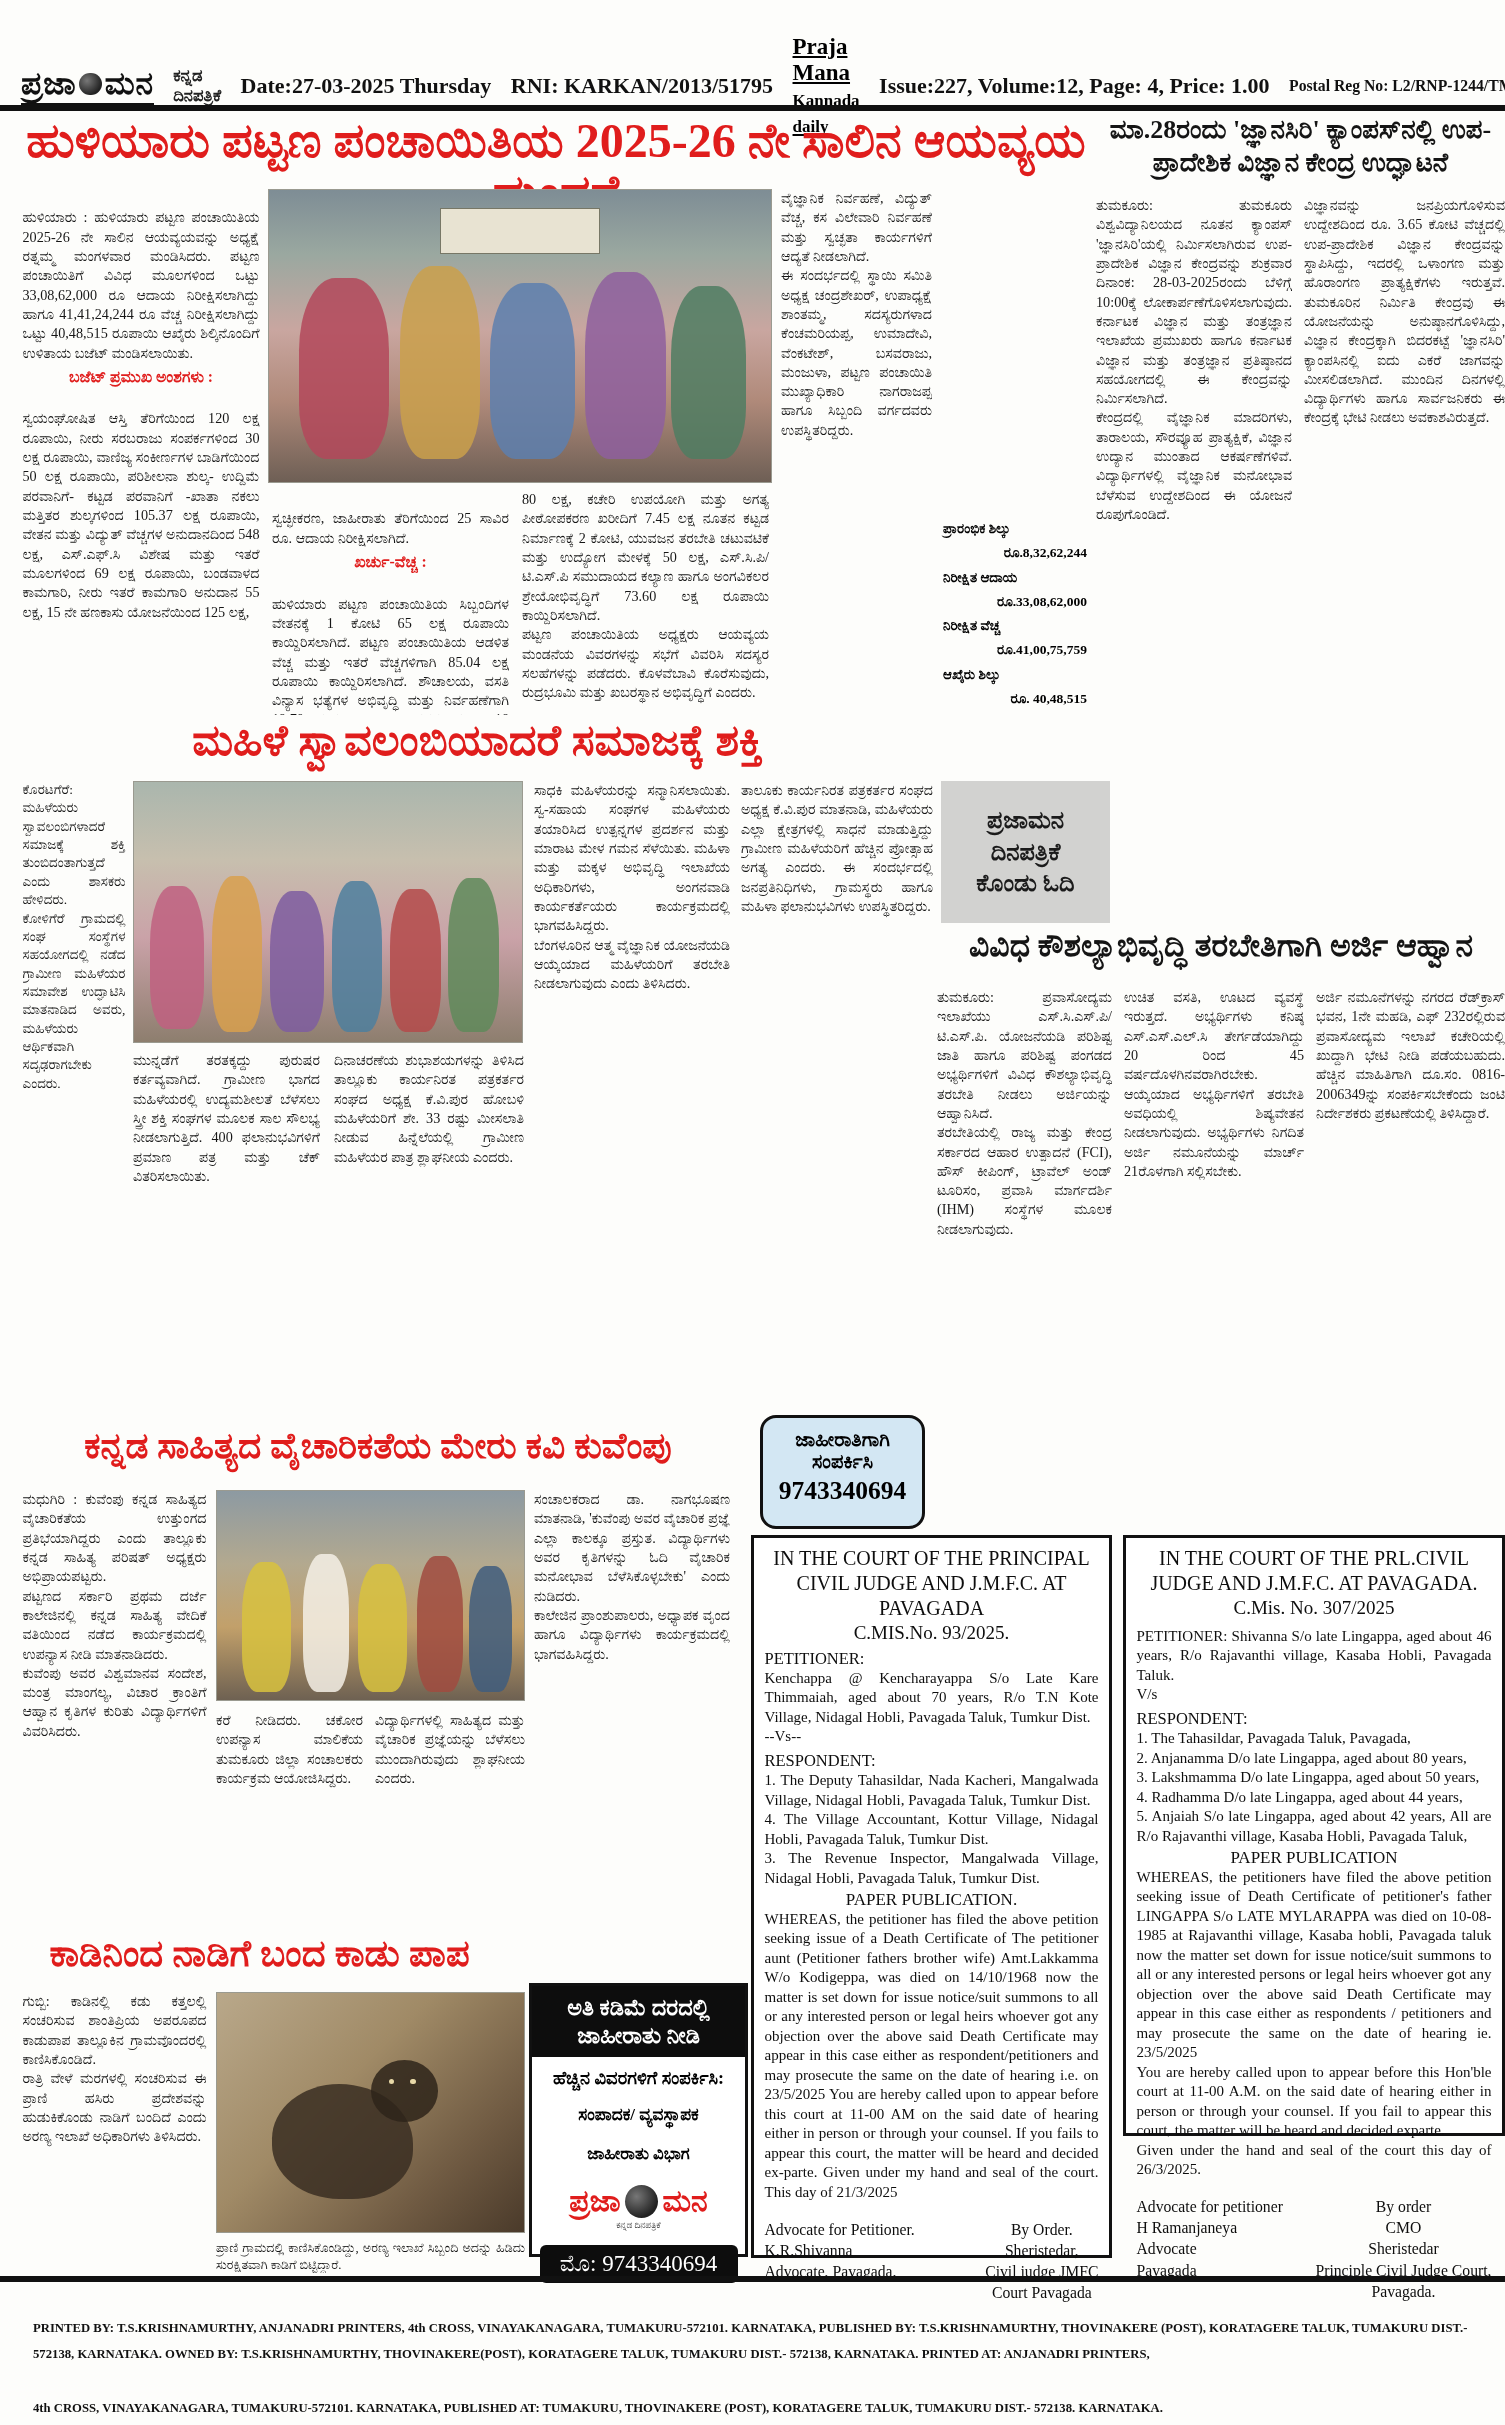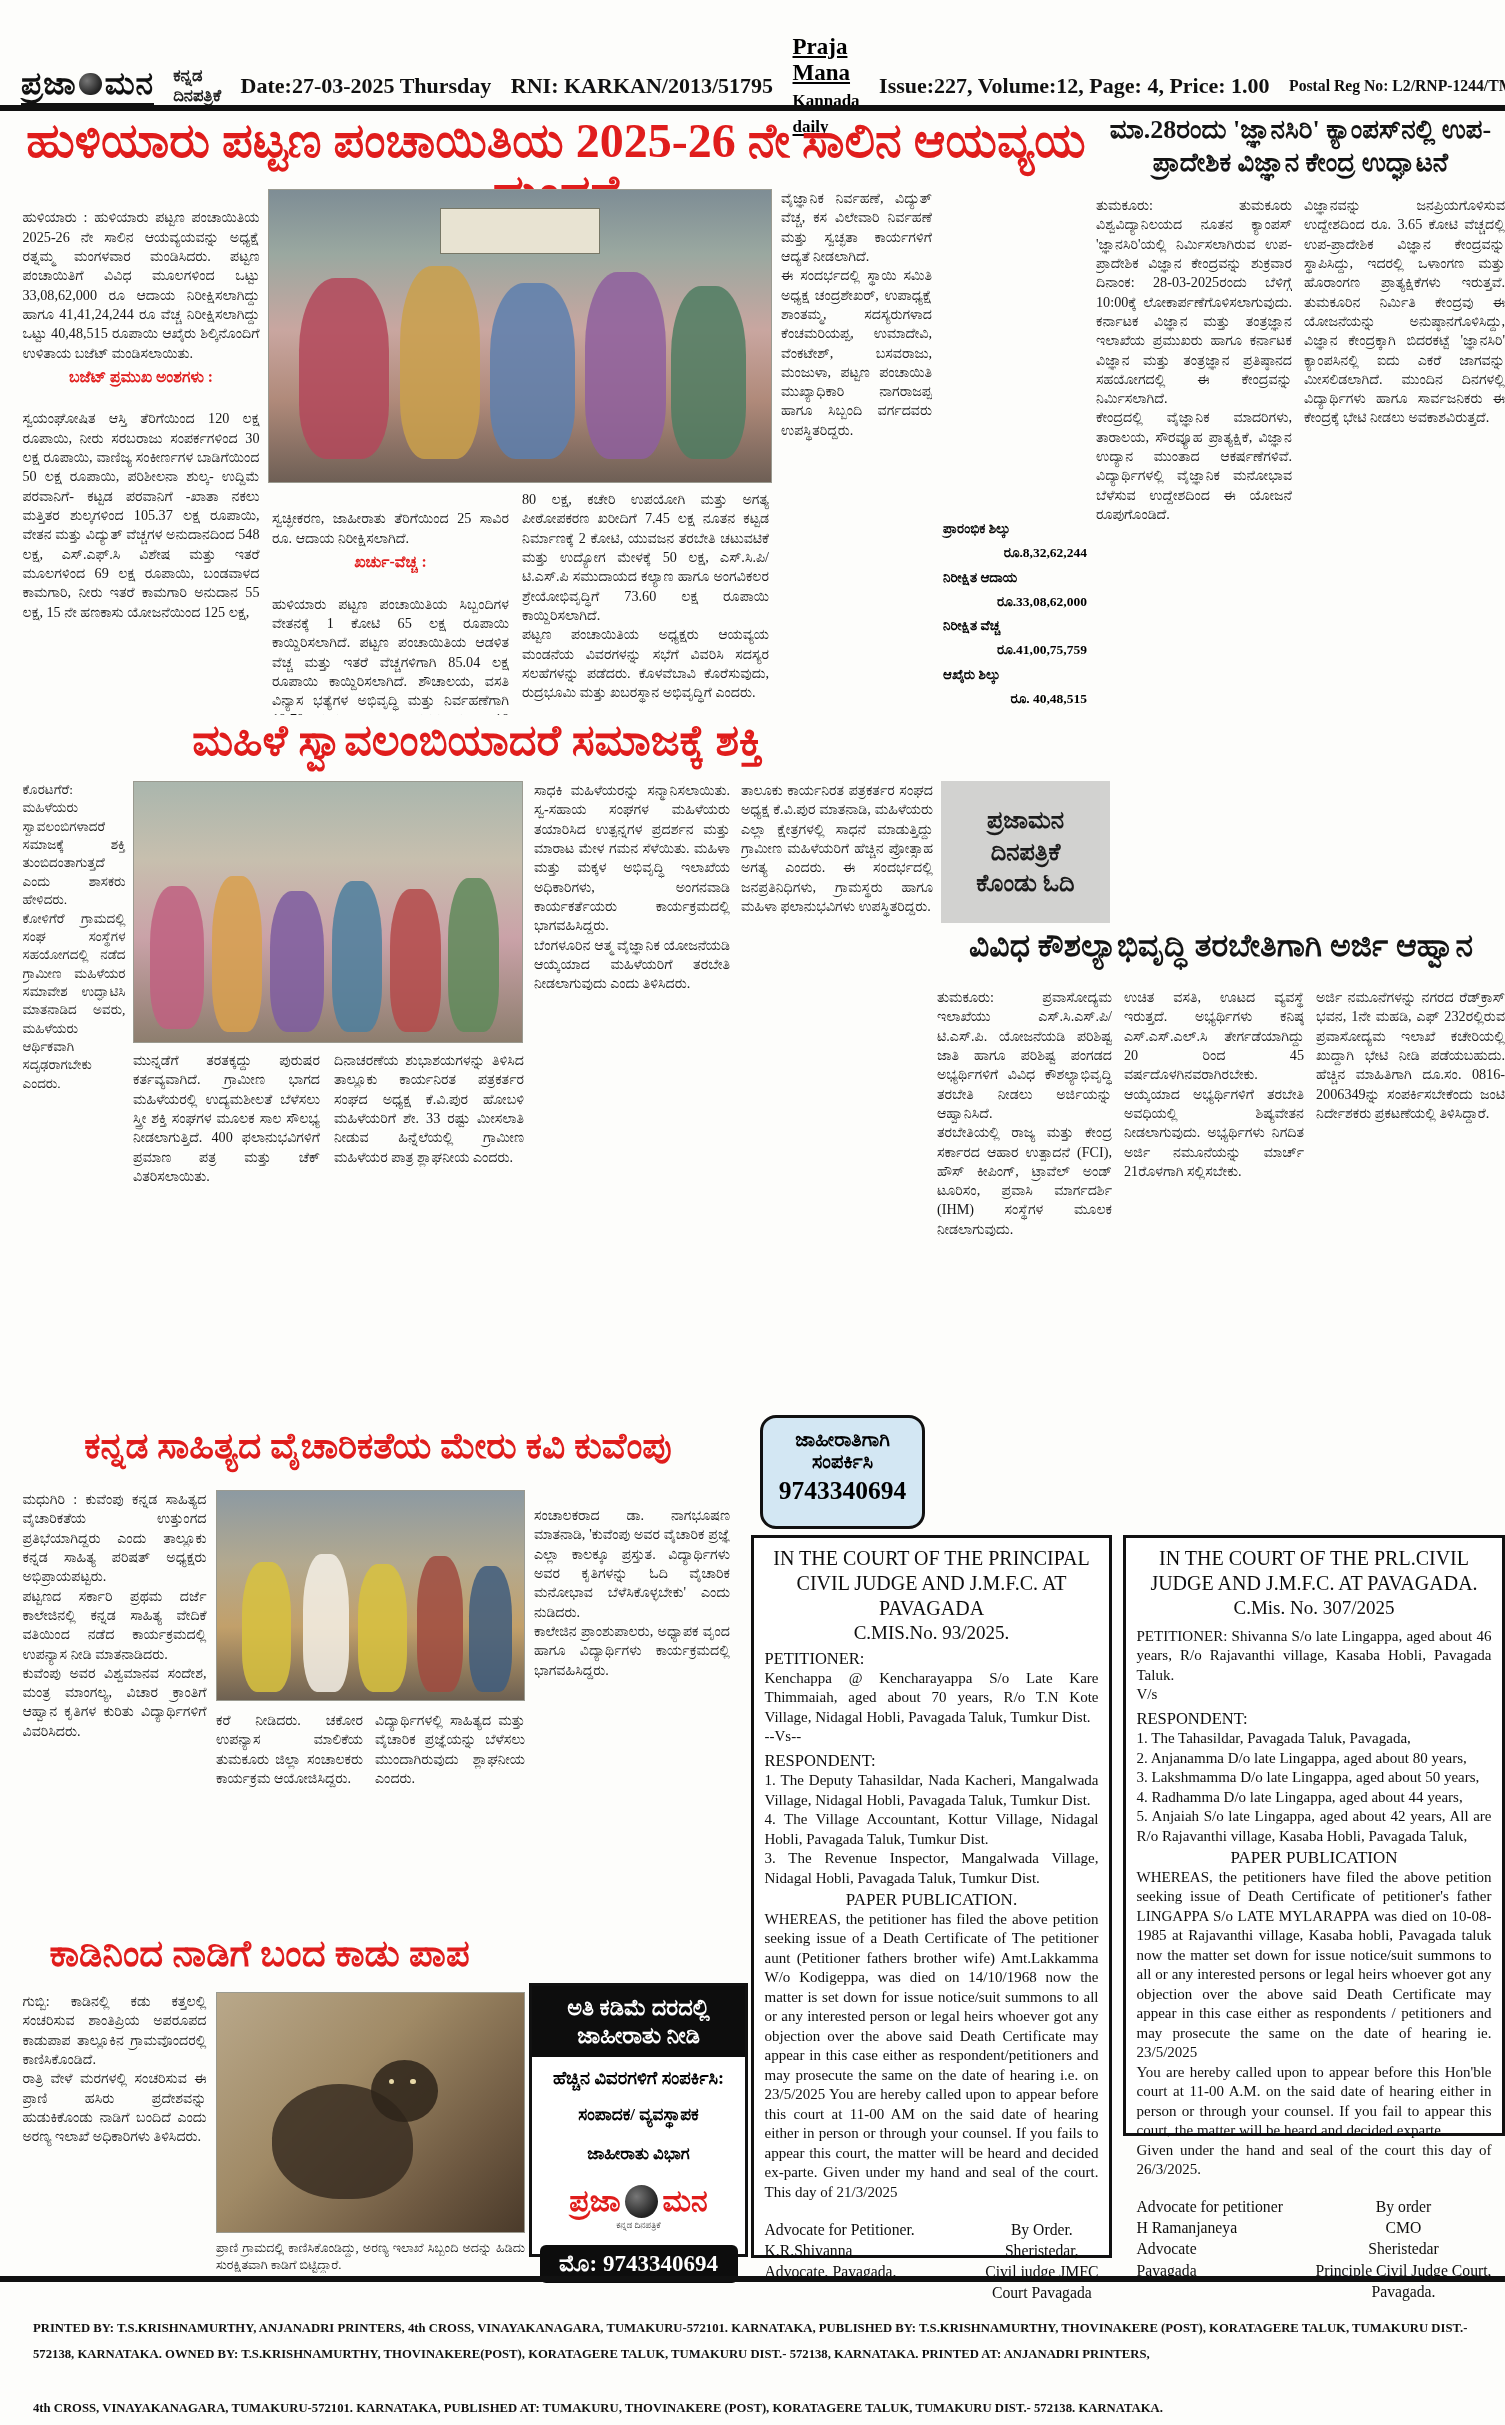--- a/index.html
+++ b/index.html
@@ -33,21 +33,21 @@
   .blue-box .l1 { font-size:19.5px; font-weight:bold; }
   .blue-box .ph { font-size:25.5px; font-weight:bold; margin-top:3px; }
   .ad-box { position:absolute; border:3px solid #111; background:#fff; text-align:center; }
   .ad-head { background:#0d0d0d; color:#fff; font-size:22.5px; font-weight:bold; line-height:1.25; padding:7.5px 4.5px; }
   .ad-line1 { font-size:18px; font-weight:bold; margin-top:10.5px; }
   .ad-line2 { font-size:17px; font-weight:bold; margin-top:16.5px; }
   .ad-line3 { font-size:16.5px; font-weight:bold; margin-top:19px; }
   .ad-logo { display:flex; align-items:center; justify-content:center; gap:4.5px; margin-top:19.5px; font-size:30px; font-weight:bold; color:#e01d1c; }
   .ad-logo .emblem { width:33px; height:33px; }
   .ad-sub { font-size:9px; color:#333; margin-top:1.5px; }
-  .ad-phone { background:#0d0d0d; color:#fff; font-size:23px; font-weight:bold; padding:6px 3px; margin:13.5px 7.5px 7.5px 7.5px; border-radius:6px; }
+  .ad-phone { background:#0d0d0d; color:#fff; font-size:23px; font-weight:normal; padding:6px 3px; margin:13.5px 7.5px 7.5px 7.5px; border-radius:6px; }
   
   .court { position:absolute; border:3px solid #111; background:#fff; padding:7.5px 10.5px; font-weight:normal; color:#0e0e0e; }
   .court .t { text-align:center; font-size:20px; line-height:1.25; }
   .court .c { text-align:center; font-size:19px; margin-top:1.5px; }
   .court .lbl { font-size:16.5px; margin-top:4.5px; }
   .court .bd { font-size:15px; text-align:justify; line-height:1.3; white-space:pre-line; }
   .court .ph-c { text-align:center; font-size:17px; margin-top:1.5px; }
   .court .signs { display:flex; justify-content:space-between; margin-top:16.5px; }
   .court .signs div { font-size:15.7px; line-height:1.35; white-space:pre-line; }
   .court .signs .r { text-align:center; }
@@ -166,21 +166,21 @@
     <div class="blob" style="left:46%; top:35%; width:16%; height:61%; background:#d8c23e;"></div>
     <div class="blob" style="left:65%; top:31%; width:15%; height:65%; background:#a04b3f;"></div>
     <div class="blob" style="left:82%; top:36%; width:14%; height:60%; background:#3f5d7e;"></div>
   </div>
 
   <div class="col" style="left:22.5px; top:1490px; width:184px; height:426px;">ಮಧುಗಿರಿ : ಕುವೆಂಪು ಕನ್ನಡ ಸಾಹಿತ್ಯದ ವೈಚಾರಿಕತೆಯ ಉತ್ತುಂಗದ ಪ್ರತಿಭೆಯಾಗಿದ್ದರು ಎಂದು ತಾಲ್ಲೂಕು ಕನ್ನಡ ಸಾಹಿತ್ಯ ಪರಿಷತ್ ಅಧ್ಯಕ್ಷರು ಅಭಿಪ್ರಾಯಪಟ್ಟರು.
 ಪಟ್ಟಣದ ಸರ್ಕಾರಿ ಪ್ರಥಮ ದರ್ಜೆ ಕಾಲೇಜಿನಲ್ಲಿ ಕನ್ನಡ ಸಾಹಿತ್ಯ ವೇದಿಕೆ ವತಿಯಿಂದ ನಡೆದ ಕಾರ್ಯಕ್ರಮದಲ್ಲಿ ಉಪನ್ಯಾಸ ನೀಡಿ ಮಾತನಾಡಿದರು.
 ಕುವೆಂಪು ಅವರ ವಿಶ್ವಮಾನವ ಸಂದೇಶ, ಮಂತ್ರ ಮಾಂಗಲ್ಯ, ವಿಚಾರ ಕ್ರಾಂತಿಗೆ ಆಹ್ವಾನ ಕೃತಿಗಳ ಕುರಿತು ವಿದ್ಯಾರ್ಥಿಗಳಿಗೆ ವಿವರಿಸಿದರು.</div>
   <div class="col" style="left:216px; top:1711px; width:147px; height:207px;">ಕರೆ ನೀಡಿದರು. ಚಕೋರ ಉಪನ್ಯಾಸ ಮಾಲಿಕೆಯ ತುಮಕೂರು ಜಿಲ್ಲಾ ಸಂಚಾಲಕರು ಕಾರ್ಯಕ್ರಮ ಆಯೋಜಿಸಿದ್ದರು.</div>
   <div class="col" style="left:375px; top:1711px; width:150px; height:207px;">ವಿದ್ಯಾರ್ಥಿಗಳಲ್ಲಿ ಸಾಹಿತ್ಯದ ಮತ್ತು ವೈಚಾರಿಕ ಪ್ರಜ್ಞೆಯನ್ನು ಬೆಳೆಸಲು ಮುಂದಾಗಿರುವುದು ಶ್ಲಾಘನೀಯ ಎಂದರು.</div>
-  <div class="col" style="left:534px; top:1490px; width:196px; height:430px;margin-top:16px;">ಸಂಚಾಲಕರಾದ ಡಾ. ನಾಗಭೂಷಣ ಮಾತನಾಡಿ, 'ಕುವೆಂಪು ಅವರ ವೈಚಾರಿಕ ಪ್ರಜ್ಞೆ ಎಲ್ಲಾ ಕಾಲಕ್ಕೂ ಪ್ರಸ್ತುತ. ವಿದ್ಯಾರ್ಥಿಗಳು ಅವರ ಕೃತಿಗಳನ್ನು ಓದಿ ವೈಚಾರಿಕ ಮನೋಭಾವ ಬೆಳೆಸಿಕೊಳ್ಳಬೇಕು' ಎಂದು ನುಡಿದರು.
+  <div class="col" style="left:534px; top:1490px; width:196px; height:430px;">ಸಂಚಾಲಕರಾದ ಡಾ. ನಾಗಭೂಷಣ ಮಾತನಾಡಿ, 'ಕುವೆಂಪು ಅವರ ವೈಚಾರಿಕ ಪ್ರಜ್ಞೆ ಎಲ್ಲಾ ಕಾಲಕ್ಕೂ ಪ್ರಸ್ತುತ. ವಿದ್ಯಾರ್ಥಿಗಳು ಅವರ ಕೃತಿಗಳನ್ನು ಓದಿ ವೈಚಾರಿಕ ಮನೋಭಾವ ಬೆಳೆಸಿಕೊಳ್ಳಬೇಕು' ಎಂದು ನುಡಿದರು.
 ಕಾಲೇಜಿನ ಪ್ರಾಂಶುಪಾಲರು, ಅಧ್ಯಾಪಕ ವೃಂದ ಹಾಗೂ ವಿದ್ಯಾರ್ಥಿಗಳು ಕಾರ್ಯಕ್ರಮದಲ್ಲಿ ಭಾಗವಹಿಸಿದ್ದರು.</div>
 
   <div class="hl hl-red" style="left:21px; top:1934px; width:477px; font-size:37px;">ಕಾಡಿನಿಂದ ನಾಡಿಗೆ ಬಂದ ಕಾಡು ಪಾಪ</div>
 
   <div class="photo" style="left:216px; top:1992px; width:309px; height:241px; background:linear-gradient(135deg,#b9a88a 0%,#a08a66 40%,#6f5a42 75%,#4a3a2a 100%);">
     <div class="blob" style="left:18%; top:38%; width:46%; height:48%; background:#3a2e22; border-radius:50% 55% 45% 50%;"></div>
     <div class="blob" style="left:50%; top:28%; width:22%; height:26%; background:#2e241a; border-radius:50%;"></div>
     <div style="position:absolute; left:56%; top:36%; width:5.2px; height:5.2px; border-radius:50%; background:#e8d9a8;"></div>
     <div style="position:absolute; left:63%; top:36%; width:5.2px; height:5.2px; border-radius:50%; background:#e8d9a8;"></div>
   </div>

